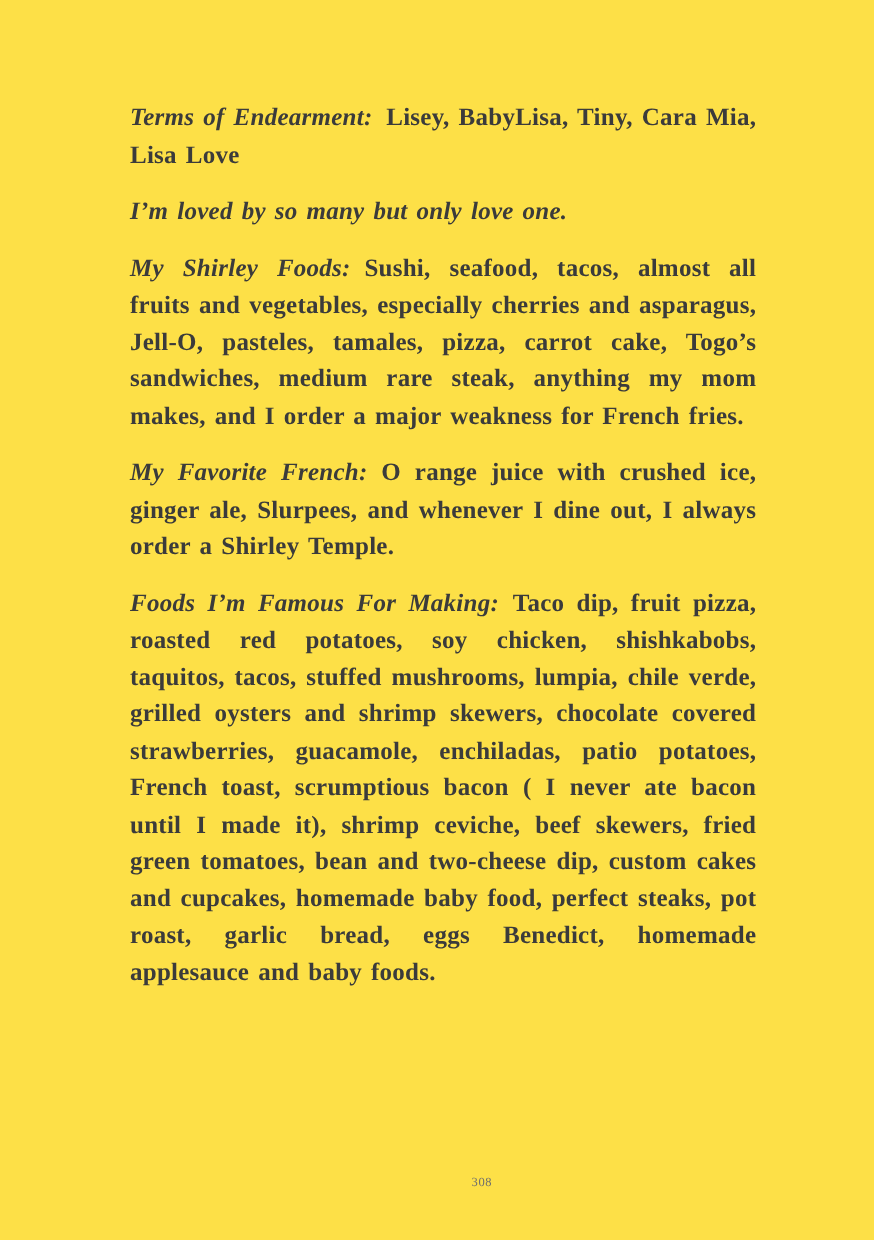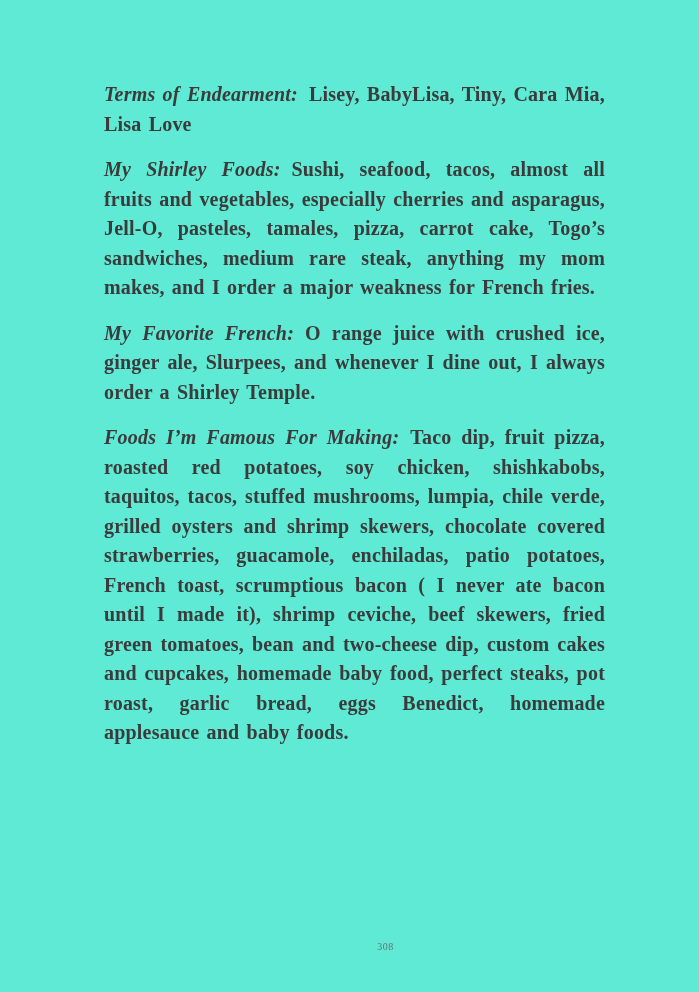--- a/index.html
+++ b/index.html
@@ -4,21 +4,21 @@
 <style>
   html, body {
     margin: 0;
     padding: 0;
     background: #ffffff;
   }
   .page {
     position: relative;
     width: 699px;
     height: 992px;
-    background: #5eead4;
+    background: #fde047;
     overflow: hidden;
     font-family: "Liberation Serif", "DejaVu Serif", serif;
   }
   .content {
     position: absolute;
     left: 104px;
     top: 80px;
     width: 501px;
     color: #3b3b3b;
     font-size: 20px;
@@ -56,20 +56,23 @@
 </head>
 <body>
 
 <div class="page">
   <div class="content">
 
     <p class="para">
       <span class="lead">Terms of Endearment:</span><span class="body-text">Lisey, BabyLisa, Tiny, Cara Mia, Lisa Love</span>
     </p>
 
+    <p class="para">
+      <span class="lead">I’m loved by so many but only love one.</span><span class="body-text"></span>
+    </p>
 
 
     <p class="para">
       <span class="lead">My Shirley Foods:</span><span class="body-text">Sushi, seafood, tacos, almost all fruits and vegetables, especially cherries and asparagus, Jell-O, pasteles, tamales, pizza, carrot cake, Togo’s sandwiches, medium rare steak, anything my mom makes, and I order a major weakness for French fries.</span>
     </p>
 
     <p class="para">
       <span class="lead">My Favorite French:</span><span class="body-text">O range juice with crushed ice, ginger ale, Slurpees, and whenever I dine out, I always order a Shirley Temple.</span>
     </p>
 

